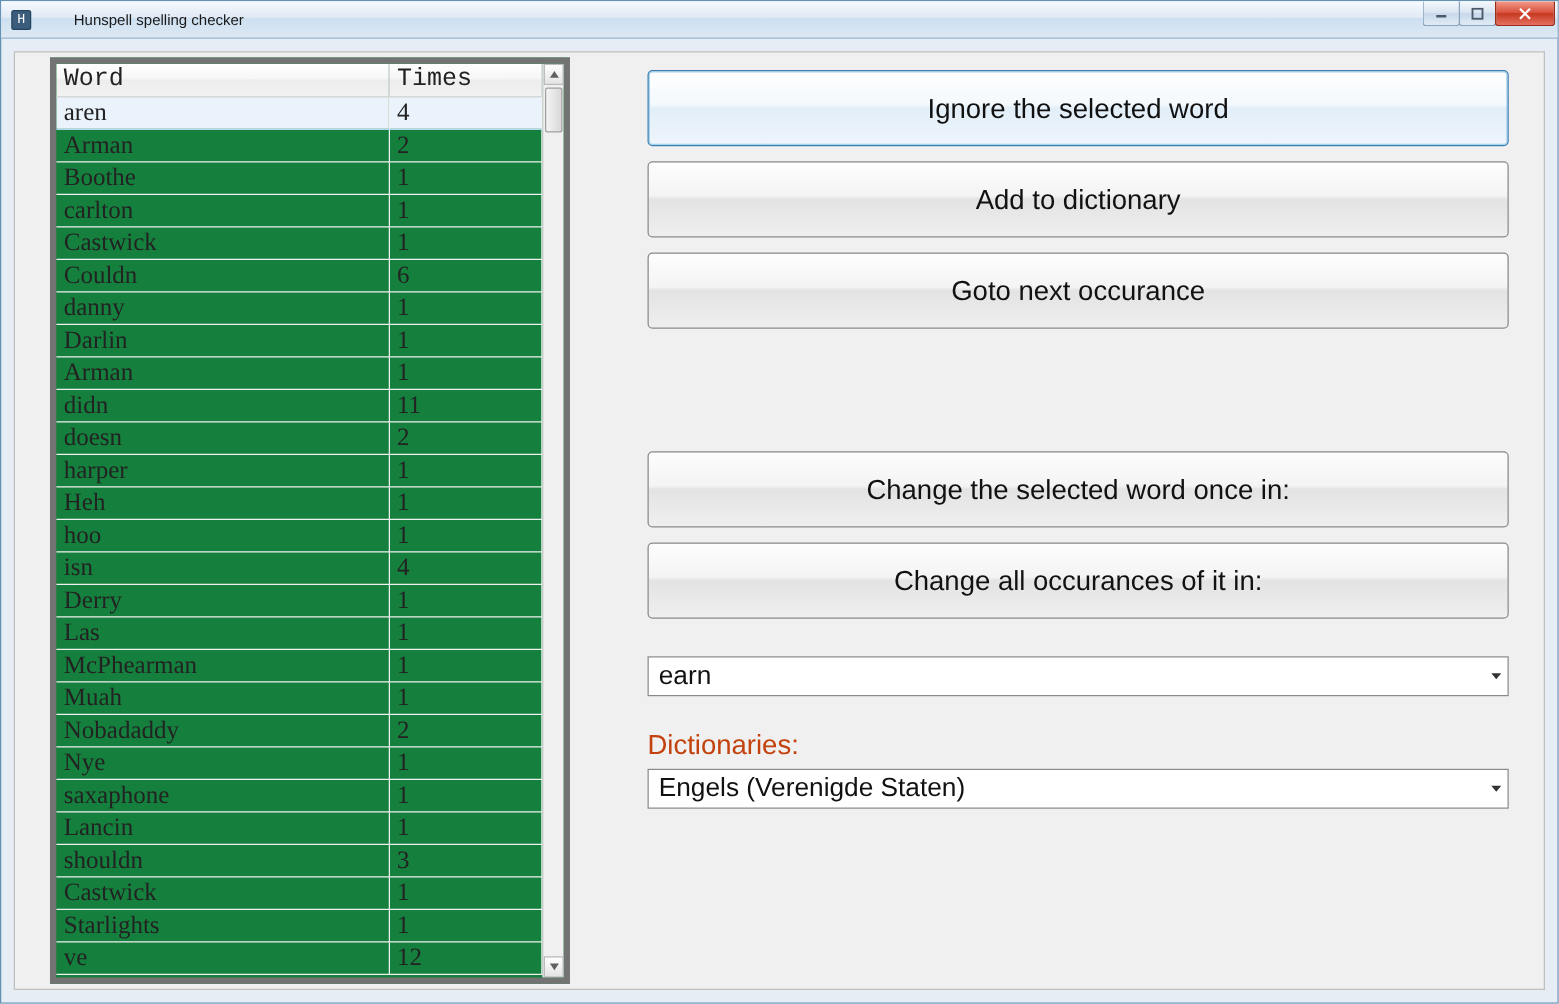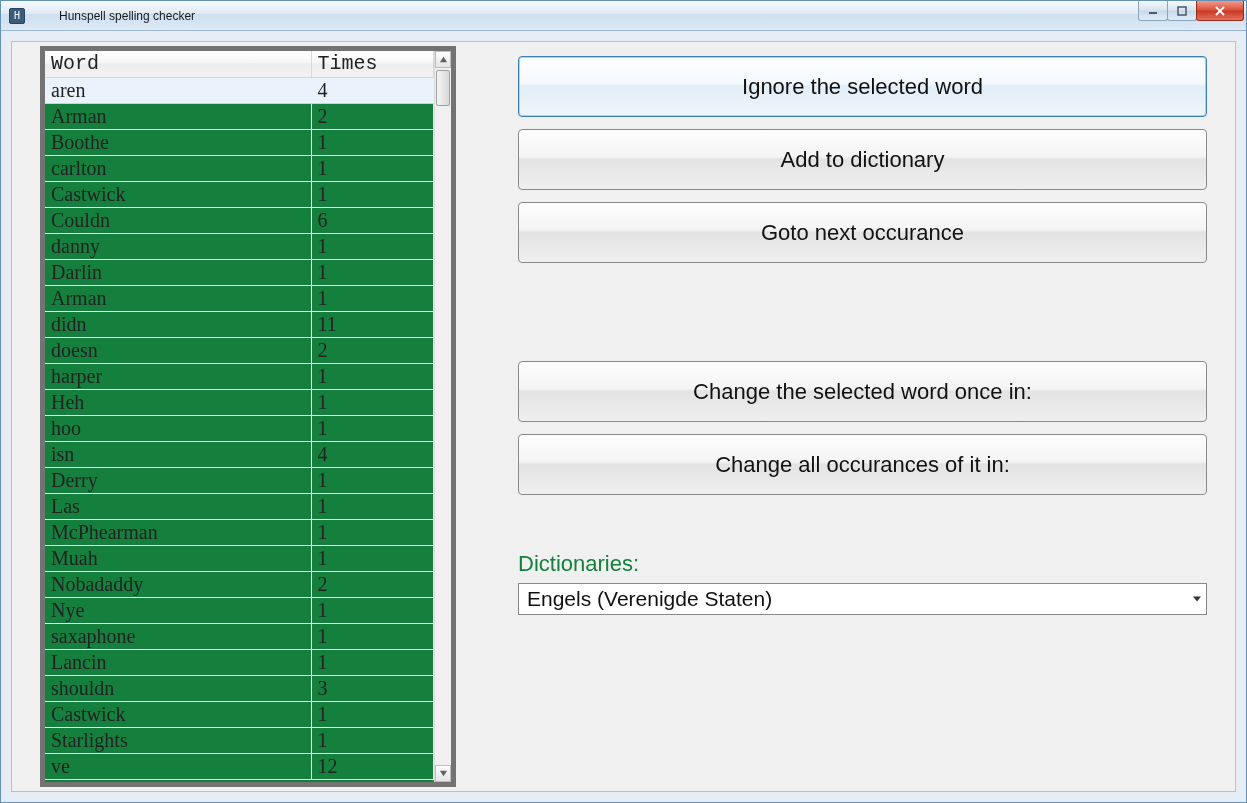--- a/index.html
+++ b/index.html
@@ -193,21 +193,21 @@
   }
   .combo .arrow {
     position: absolute;
     right: 4px; top: 50%; transform: translateY(-50%);
     width: 10px; height: 10px;
     display: flex; align-items: center; justify-content: center;
   }
   .combo .arrow svg { width: 8px; height: 6px; fill: #333; }
   .label {
     font-size: 22px;
-    color: #15803d;
+    color: #c2410c;
     margin-top: 26px;
     margin-bottom: 6px;
   }
 </style>
 </head>
 <body>
 
 <div class="window">
 
   <div class="titlebar">
@@ -394,20 +394,28 @@
 
         <div class="btn">
           <span>Change the selected word once in:</span>
         </div>
         <div class="btn">
           <span>Change all occurances of it in:</span>
         </div>
 
         <div class="gap-sm"></div>
 
+        <div class="combo">
+          <span>earn</span>
+          <span class="arrow">
+            <svg viewBox="0 0 10 6">
+                <path d="M0 0 L10 0 L5 6 Z"></path>
+              </svg>
+          </span>
+        </div>
 
         <div class="label">Dictionaries:</div>
 
         <div class="combo">
           <span>Engels (Verenigde Staten)</span>
           <span class="arrow">
             <svg viewBox="0 0 10 6">
                 <path d="M0 0 L10 0 L5 6 Z"></path>
               </svg>
           </span>

